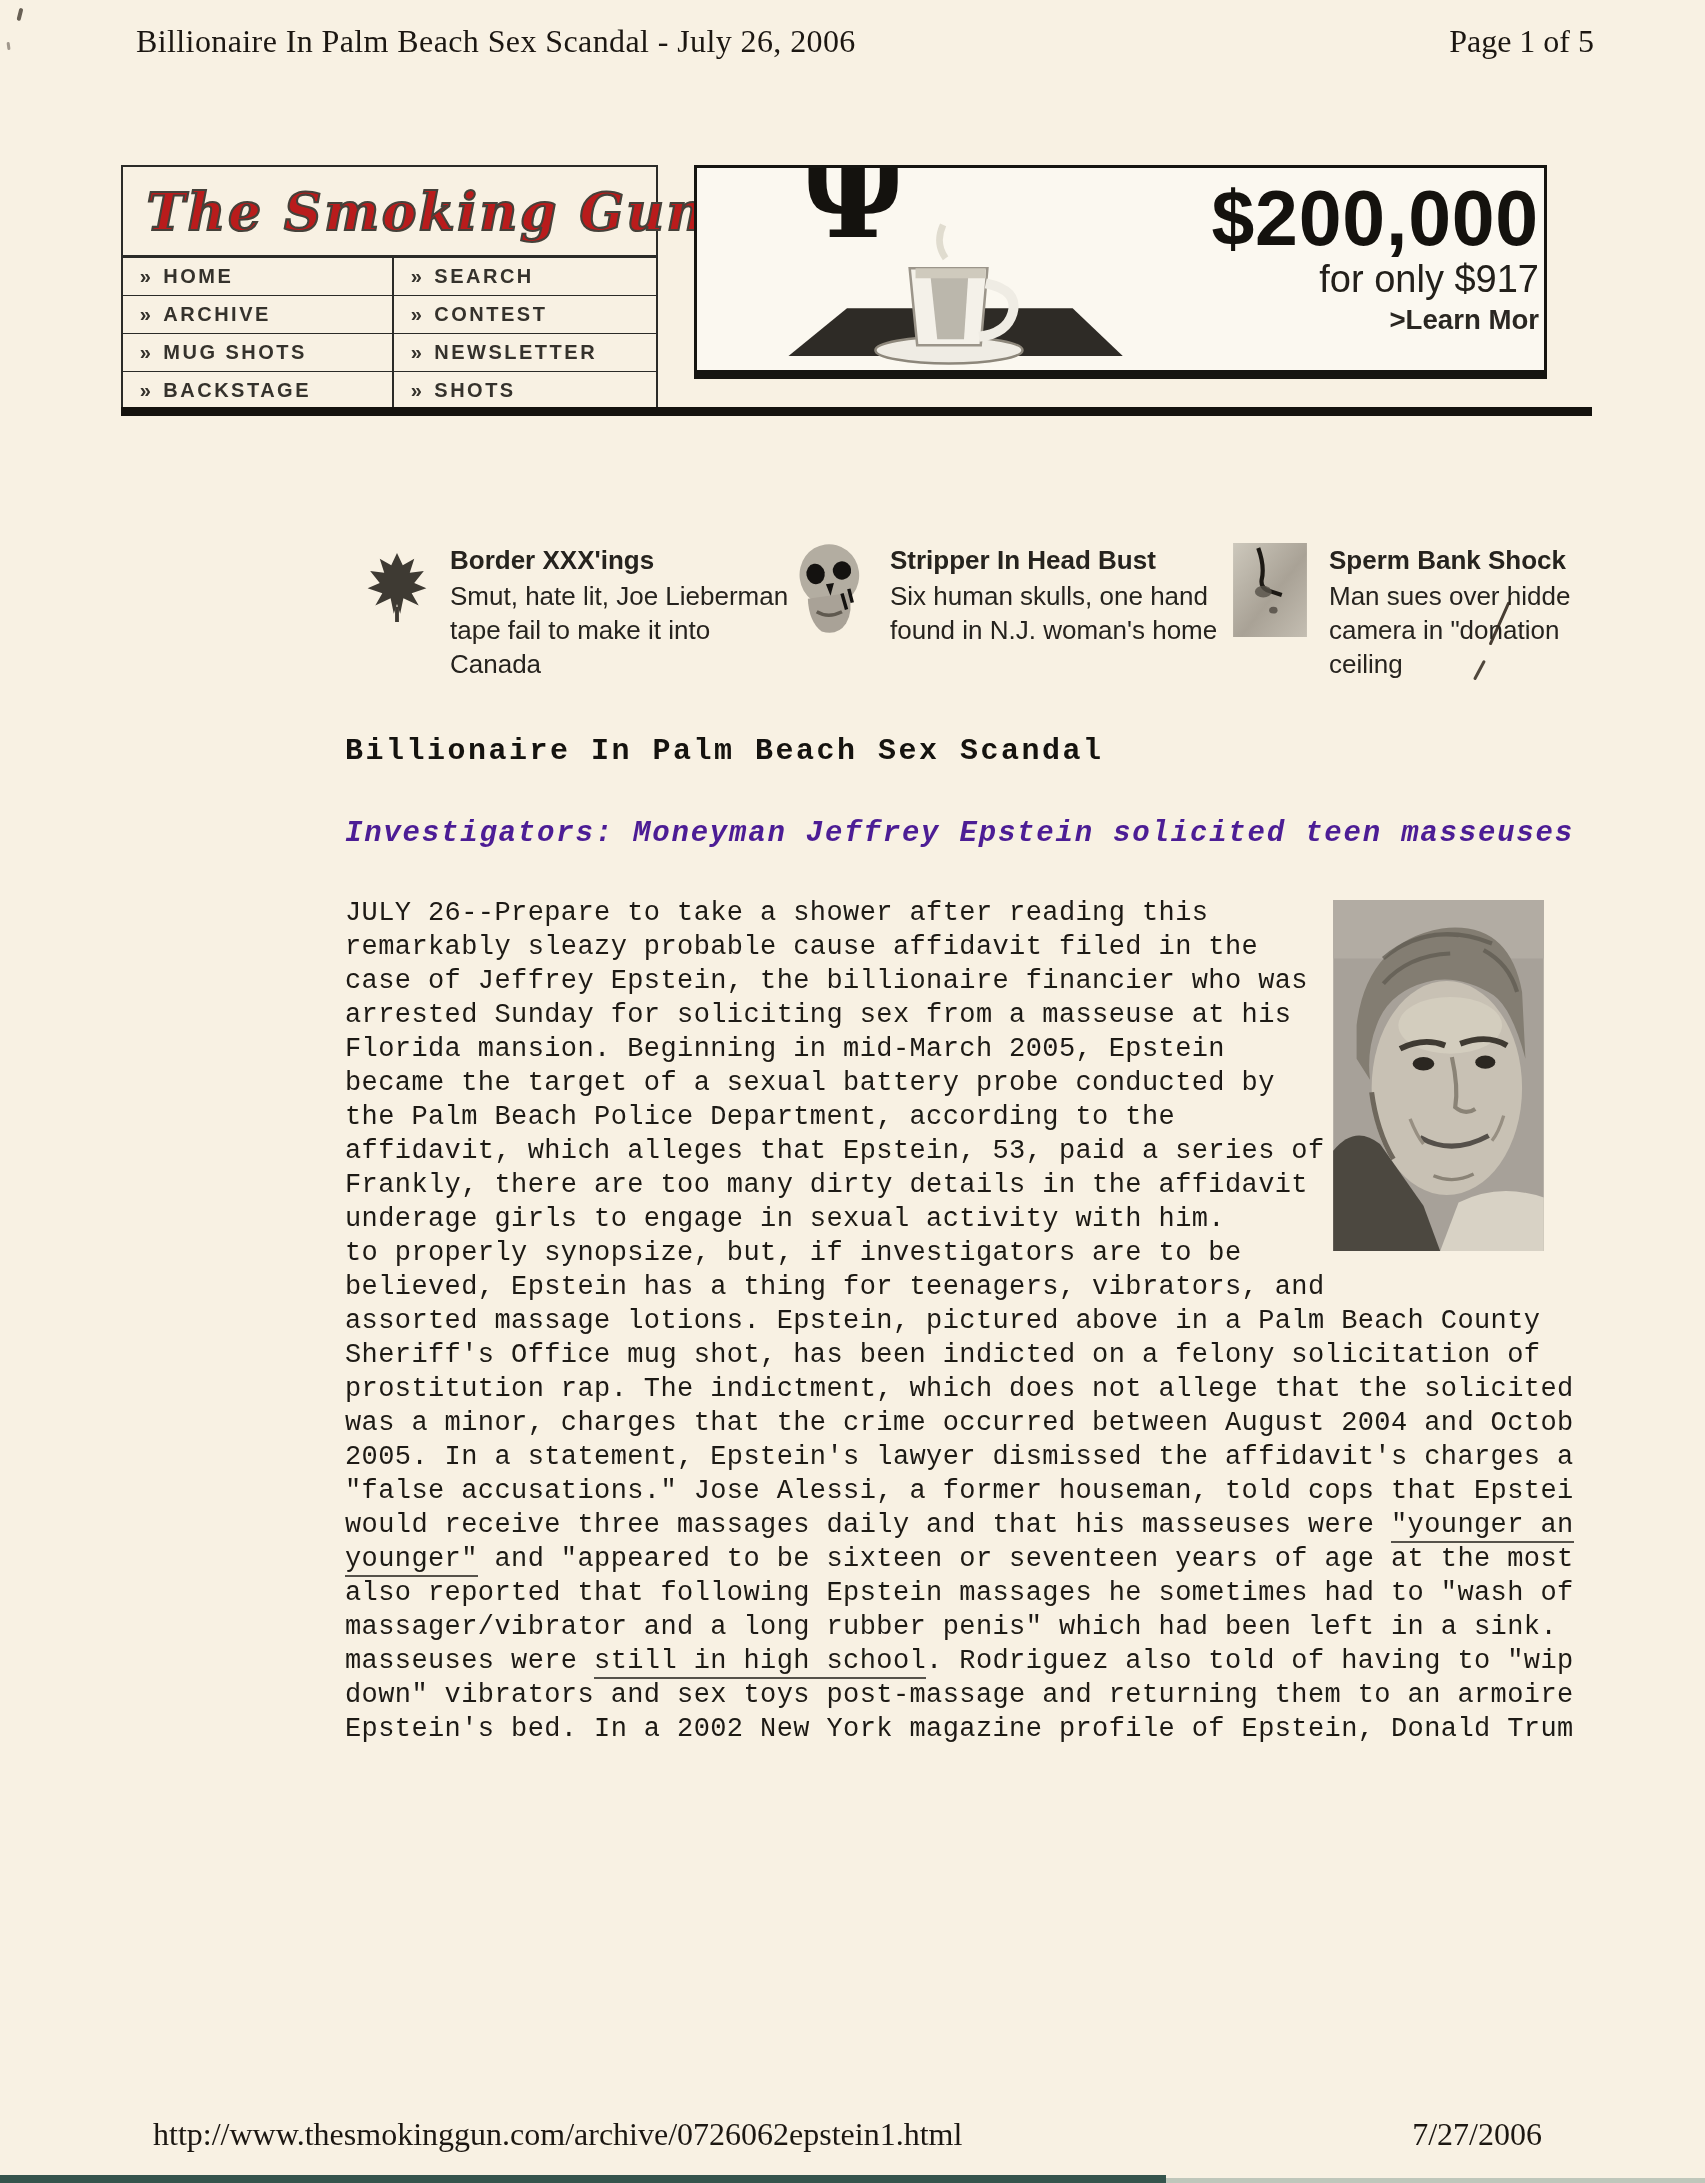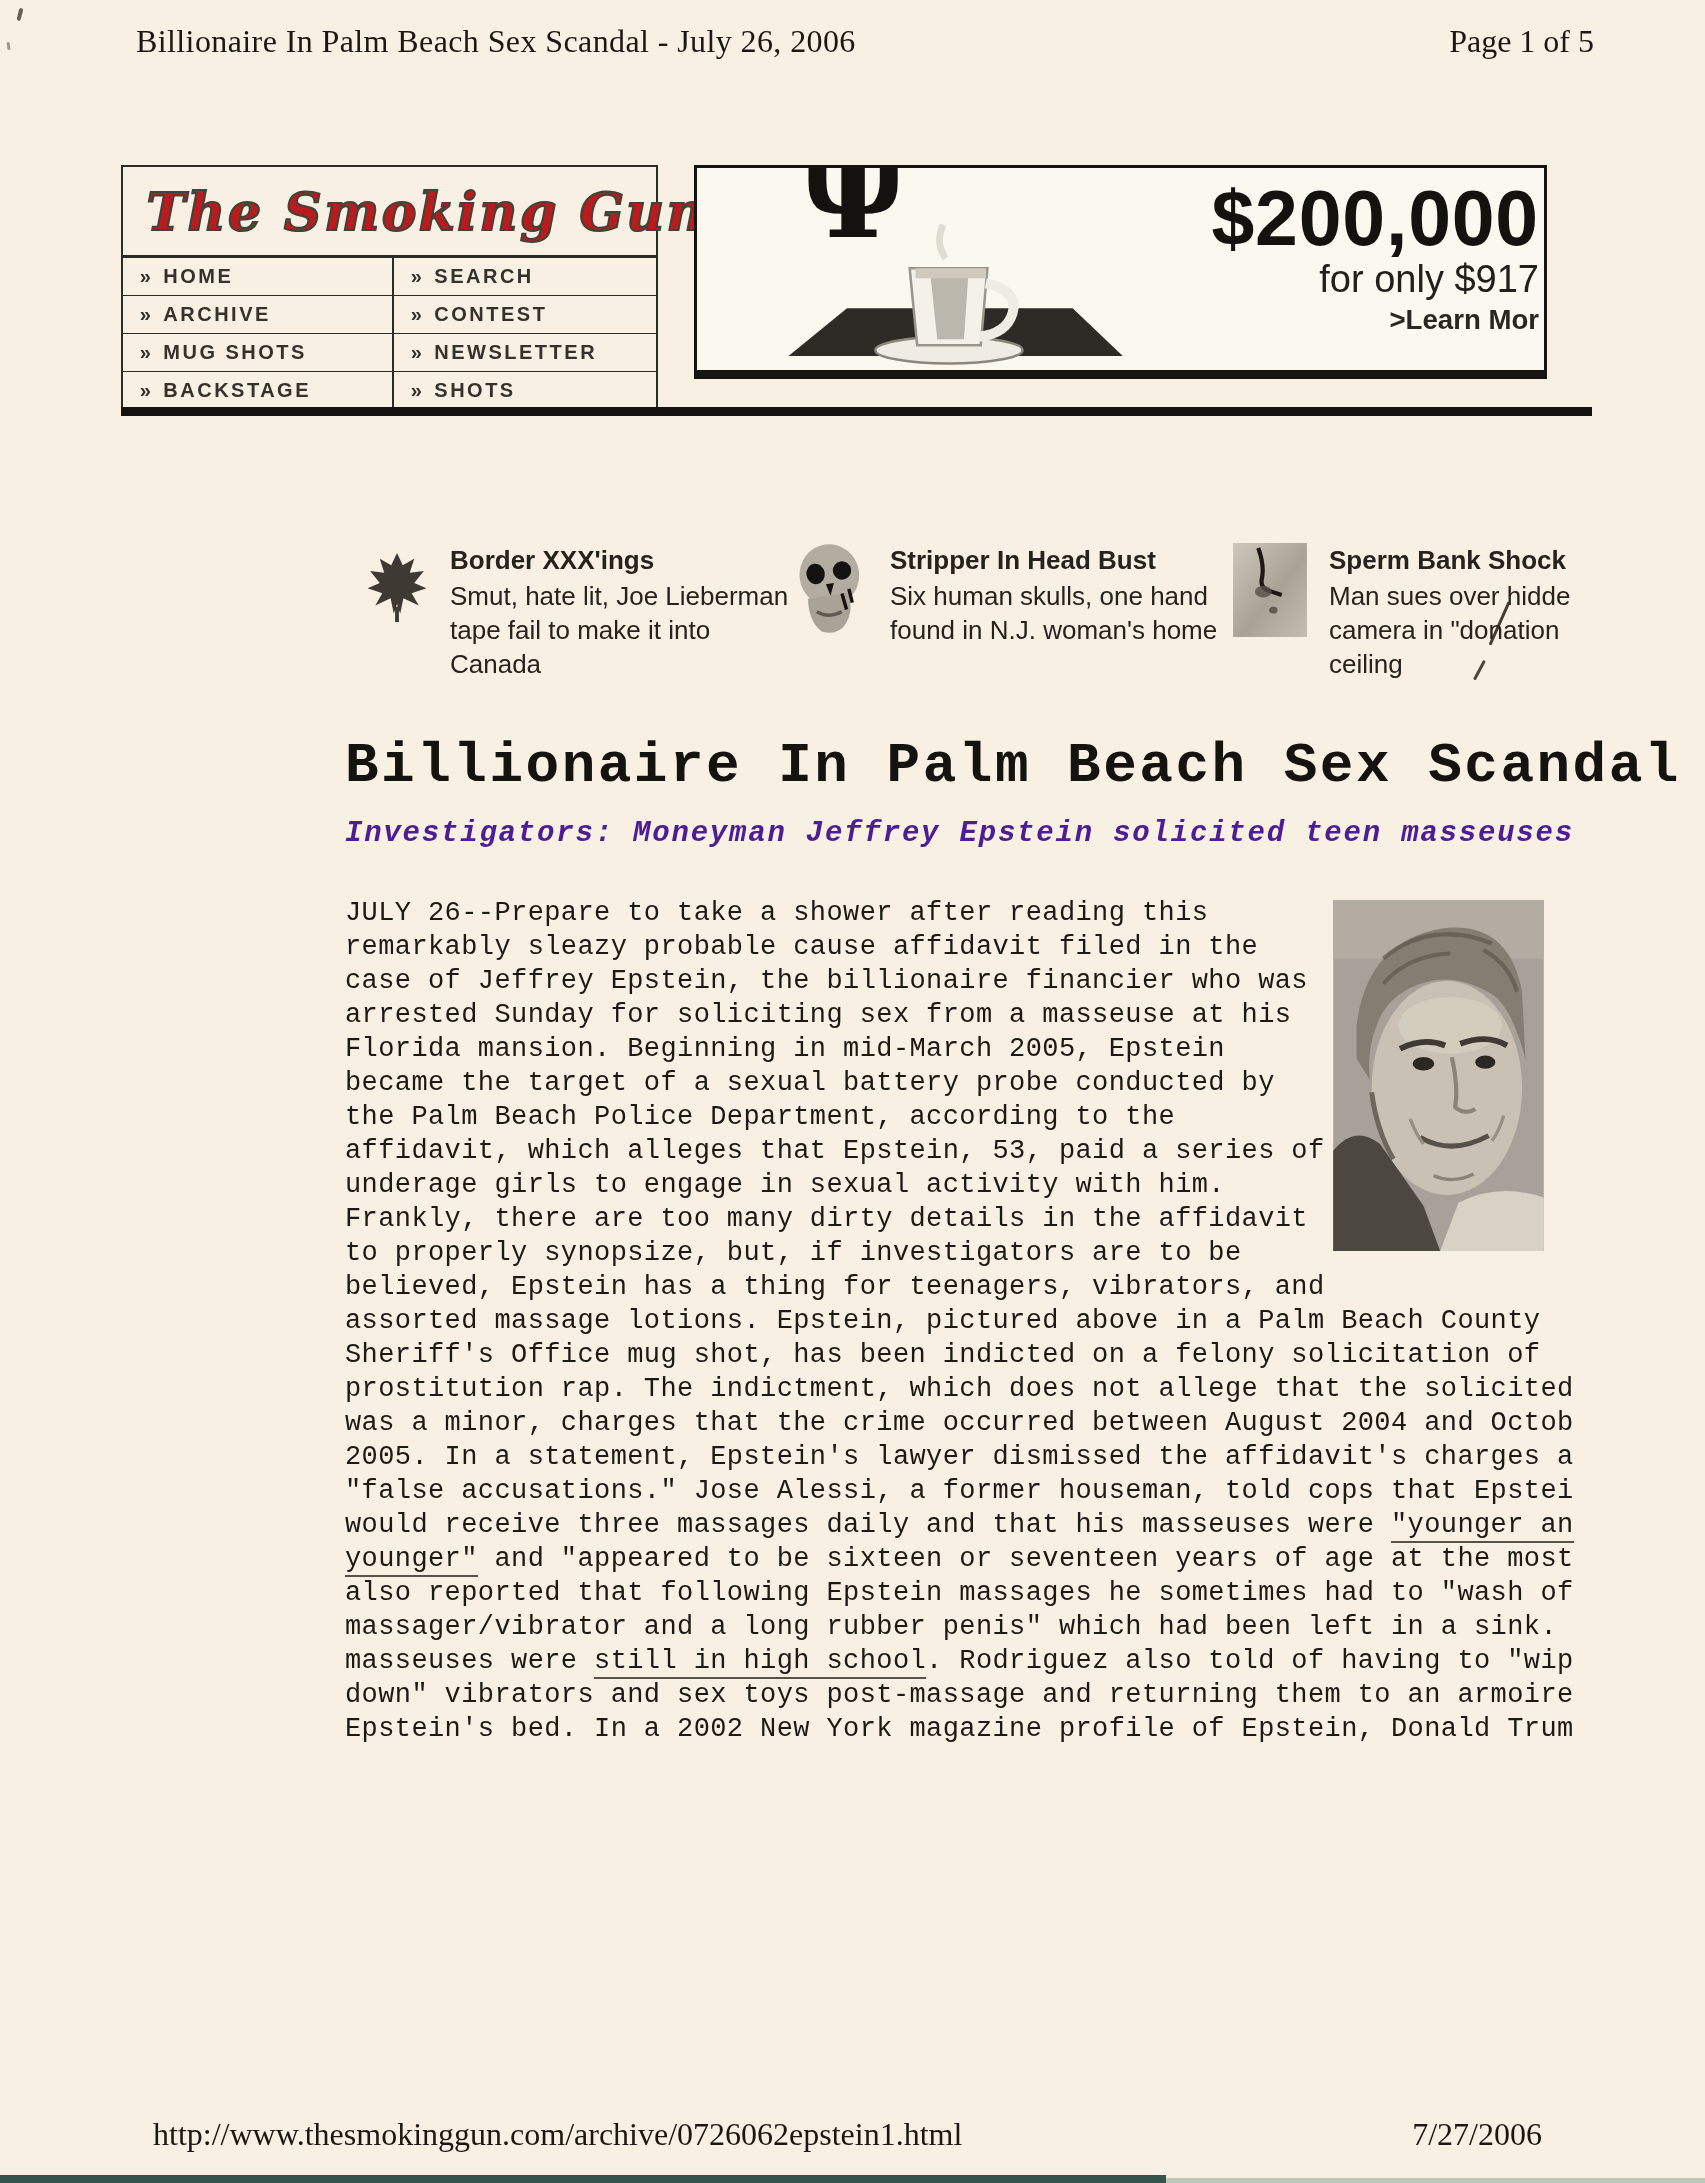--- a/index.html
+++ b/index.html
@@ -39,21 +39,21 @@
   .ad-cta{font-size:27.6px;font-weight:bold;line-height:37px;color:#2a2722;}
   .thick-rule{position:absolute;left:121px;top:407px;width:1471px;height:9.2px;background:#14120e;}
   
   .teaser-icon{position:absolute;}
   .teaser-text{position:absolute;font-family:"Liberation Sans",sans-serif;color:#26231e;white-space:nowrap;}
   .teaser-title{font-size:26px;font-weight:bold;line-height:37px;}
   .teaser-line{font-size:26px;line-height:34px;}
   .clip{overflow:hidden;}
   
   .headline{position:absolute;left:345px;top:734px;font-family:"Liberation Mono",monospace;
-            font-weight:bold;font-size:56px;letter-spacing:2.5px;white-space:nowrap;color:#15130f;}
+            font-weight:bold;font-size:30px;letter-spacing:2.5px;white-space:nowrap;color:#15130f;}
   .subhead{position:absolute;left:345px;top:817px;font-family:"Liberation Mono",monospace;
            font-weight:bold;font-style:italic;font-size:29px;letter-spacing:1.8px;white-space:nowrap;color:#4c1d95;}
   .article-body{position:absolute;left:345px;top:896px;width:1254px;font-family:"Liberation Mono",monospace;
                 font-size:27px;line-height:34px;letter-spacing:0.4px;color:#1d1a15;}
   .body-line{white-space:pre;height:34px;}
   .inline-link{border-bottom:2.5px solid #56524a;padding-bottom:0.8px;}
   .mug-photo{position:absolute;left:1333px;top:900px;width:211px;height:351px;}
 </style>
 </head>
 <body>
@@ -199,22 +199,22 @@
 
   <div class="article-body">
       <div class="body-line"><span>JULY 26--Prepare to take a shower after reading this</span></div>
       <div class="body-line"><span>remarkably sleazy probable cause affidavit filed in the</span></div>
       <div class="body-line"><span>case of Jeffrey Epstein, the billionaire financier who was</span></div>
       <div class="body-line"><span>arrested Sunday for soliciting sex from a masseuse at his</span></div>
       <div class="body-line"><span>Florida mansion. Beginning in mid-March 2005, Epstein</span></div>
       <div class="body-line"><span>became the target of a sexual battery probe conducted by</span></div>
       <div class="body-line"><span>the Palm Beach Police Department, according to the</span></div>
       <div class="body-line"><span>affidavit, which alleges that Epstein, 53, paid a series of</span></div>
+      <div class="body-line"><span>Frankly, there are too many dirty details in the affidavit</span></div>
       <div class="body-line"><span>underage girls to engage in sexual activity with him.</span></div>
-      <div class="body-line"><span>Frankly, there are too many dirty details in the affidavit</span></div>
       <div class="body-line"><span>to properly synopsize, but, if investigators are to be</span></div>
       <div class="body-line"><span>believed, Epstein has a thing for teenagers, vibrators, and</span></div>
       <div class="body-line"><span>assorted massage lotions. Epstein, pictured above in a Palm Beach County</span></div>
       <div class="body-line"><span>Sheriff's Office mug shot, has been indicted on a felony solicitation of</span></div>
       <div class="body-line"><span>prostitution rap. The indictment, which does not allege that the solicited</span></div>
       <div class="body-line"><span>was a minor, charges that the crime occurred between August 2004 and Octob</span></div>
       <div class="body-line"><span>2005. In a statement, Epstein's lawyer dismissed the affidavit's charges a</span></div>
       <div class="body-line"><span>"false accusations." Jose Alessi, a former houseman, told cops that Epstei</span></div>
       <div class="body-line"><span>would receive three massages daily and that his masseuses were </span><span class="inline-link">"younger an</span></div>
       <div class="body-line"><span class="inline-link">younger"</span><span> and "appeared to be sixteen or seventeen years of age at the most</span></div>

